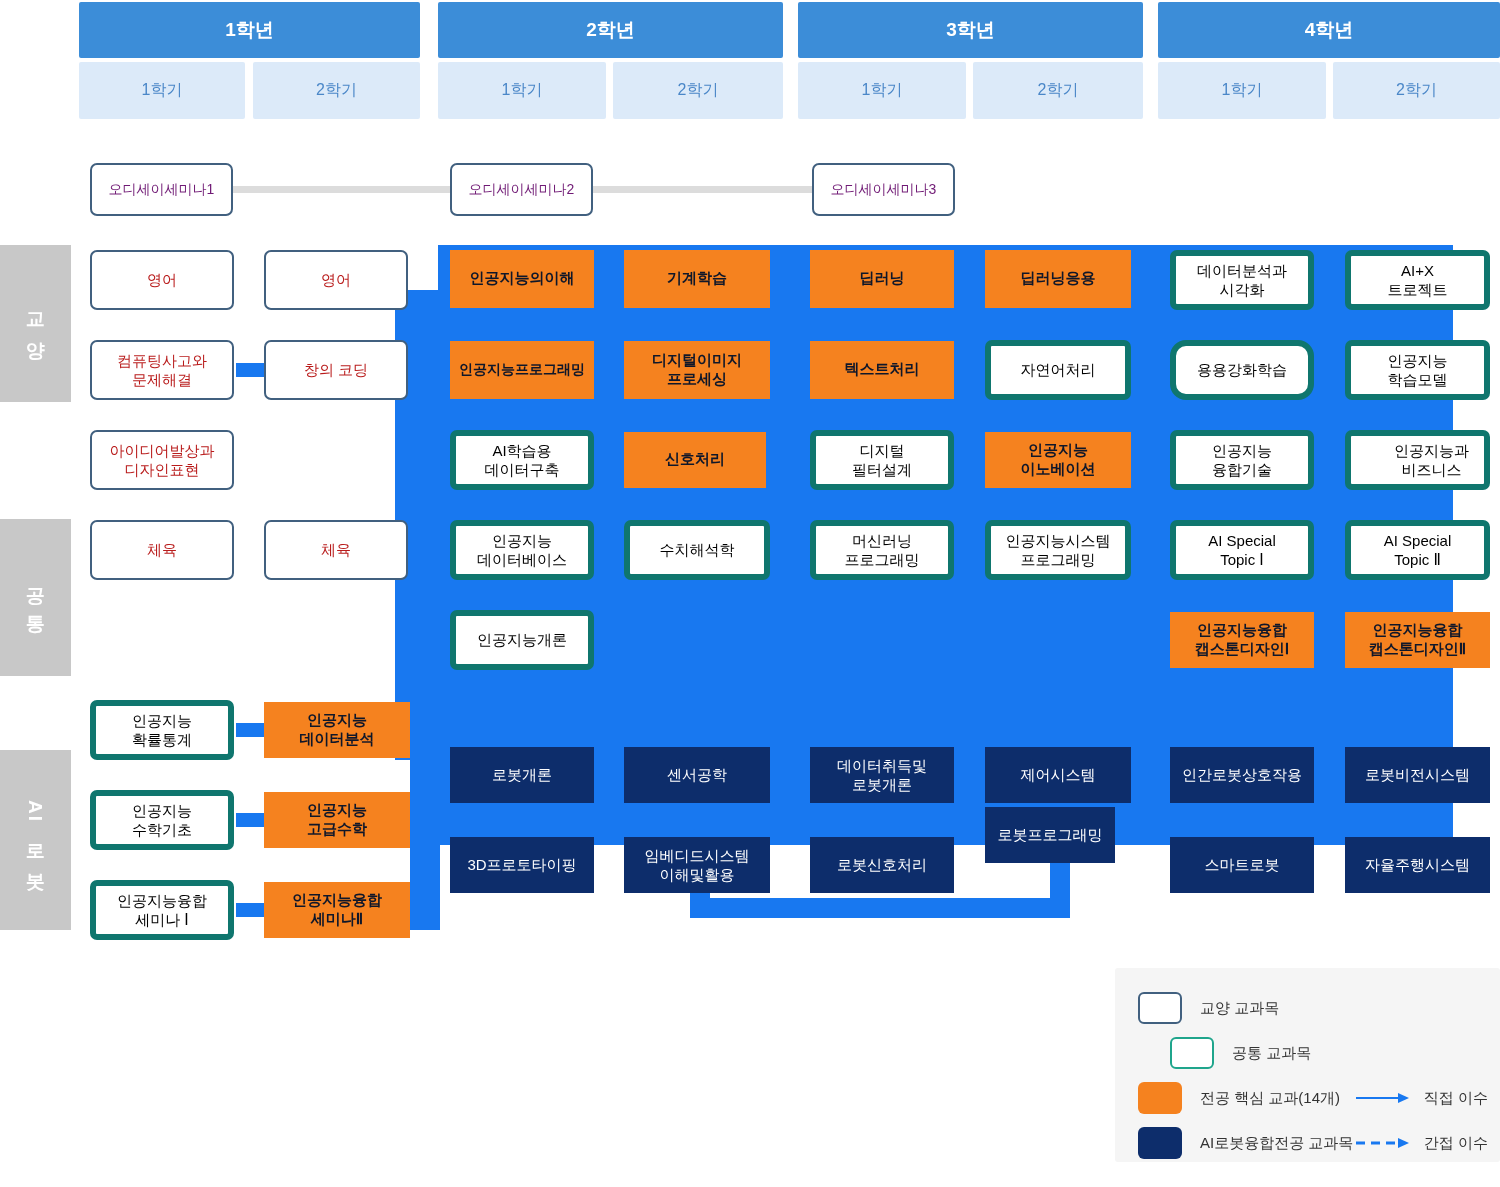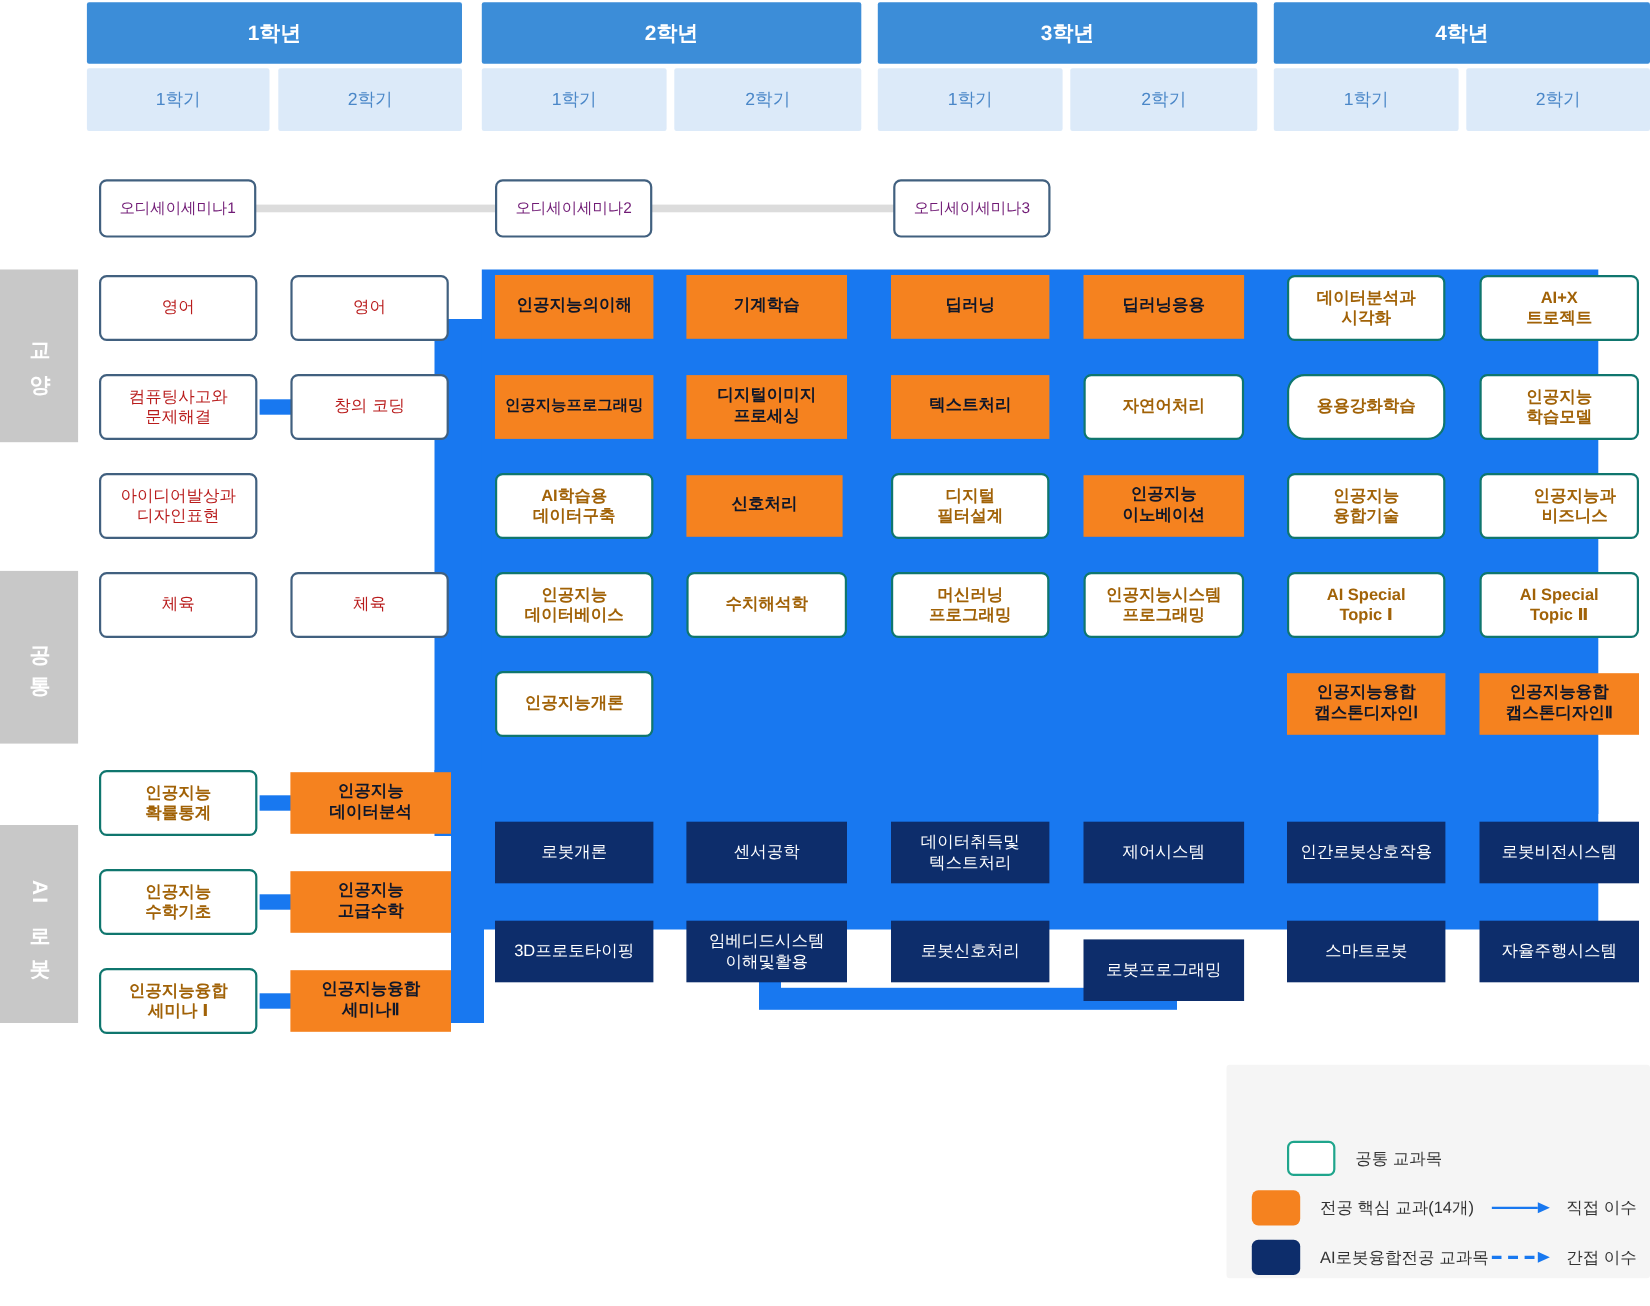--- a/index.html
+++ b/index.html
@@ -61,23 +61,22 @@
     white-space:pre-line;
     z-index:5;
   }
   .box.gyoyang{                 
     background:#ffffff;
     border:2px solid #41607f;
     color:#b91c1c;
   }
   .box.gongtong{                
     background:#ffffff;
-    border:2px solid #0f766e;
-    color:#a16207;
-    font-weight:bold;
+    border:6px solid #0f766e;
+    color:#000000;
   }
   .box.core{                    
     background:#f5821f;
     border:none;
     color:#0f172a;
     border-radius:0;
     font-weight:bold;
     font-family:Liberation Serif, serif;
   }
   .box.airobot{                 
@@ -206,31 +205,31 @@
   <div class="abs box airobot" style="left:624px;top:837px;width:146px;height:56px;">임베디드시스템
 이해및활용</div>
 
   <div class="abs box core" style="left:810px;top:250px;width:144px;height:58px;">딥러닝</div>
   <div class="abs box core" style="left:810px;top:341px;width:144px;height:58px;">텍스트처리</div>
   <div class="abs box gongtong" style="left:810px;top:430px;width:144px;height:60px;">디지털
 필터설계</div>
   <div class="abs box gongtong" style="left:810px;top:520px;width:144px;height:60px;">머신러닝
 프로그래밍</div>
   <div class="abs box airobot" style="left:810px;top:747px;width:144px;height:56px;">데이터취득및
-텍스트처리</div>
+로봇개론</div>
   <div class="abs box airobot" style="left:810px;top:837px;width:144px;height:56px;">로봇신호처리</div>
 
   <div class="abs box core" style="left:985px;top:250px;width:146px;height:58px;">딥러닝응용</div>
   <div class="abs box gongtong" style="left:985px;top:340px;width:146px;height:60px;">자연어처리</div>
   <div class="abs box core" style="left:985px;top:432px;width:146px;height:56px;">인공지능
 이노베이션</div>
   <div class="abs box gongtong" style="left:985px;top:520px;width:146px;height:60px;">인공지능시스템
 프로그래밍</div>
   <div class="abs box airobot" style="left:985px;top:747px;width:146px;height:56px;">제어시스템</div>
-  <div class="abs box airobot" style="left:985px;top:854px;width:146px;height:56px;text-align:center;">로봇프로그래밍</div>
+  <div class="abs box airobot" style="left:985px;top:807px;width:130px;height:56px;text-align:center;">로봇프로그래밍</div>
 
   <div class="abs box gongtong" style="left:1170px;top:250px;width:144px;height:60px;">데이터분석과
 시각화</div>
   <div class="abs box gongtong" style="left:1170px;top:340px;width:144px;height:60px;border-radius:16px;">용용강화학습</div>
   <div class="abs box gongtong" style="left:1170px;top:430px;width:144px;height:60px;">인공지능
 융합기술</div>
   <div class="abs box gongtong" style="left:1170px;top:520px;width:144px;height:60px;">AI Special
 Topic Ⅰ</div>
   <div class="abs box core" style="left:1170px;top:612px;width:144px;height:56px;">인공지능융합
 캡스톤디자인Ⅰ</div>
@@ -245,20 +244,24 @@
 비즈니스</div>
   <div class="abs box gongtong" style="left:1345px;top:520px;width:145px;height:60px;">AI Special
 Topic Ⅱ</div>
   <div class="abs box core" style="left:1345px;top:612px;width:145px;height:56px;">인공지능융합
 캡스톤디자인Ⅱ</div>
   <div class="abs box airobot" style="left:1345px;top:747px;width:145px;height:56px;">로봇비전시스템</div>
   <div class="abs box airobot" style="left:1345px;top:837px;width:145px;height:56px;">자율주행시스템</div>
 
   <div class="abs" id="legend" style="left:1115px;top:968px;width:385px;height:194px;">
 
+    <div class="abs lg-row" style="left:23px;top:24px;width:340px;height:32px;">
+      <div class="lg-sw gyoyang"></div>
+      <div class="lg-txt">교양 교과목</div>
+    </div>
 
     <div class="abs lg-row" style="left:23px;top:69px;width:340px;height:32px;padding-left:32px;">
       <div class="lg-sw gongtong"></div>
       <div class="lg-txt">공통 교과목</div>
     </div>
 
     <div class="abs lg-row" style="left:23px;top:114px;width:350px;height:32px;">
       <div class="lg-sw core"></div>
       <div class="lg-txt">전공 핵심 교과(14개)</div>
       <div class="lg-arrow">

